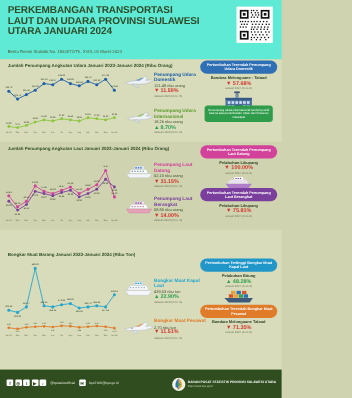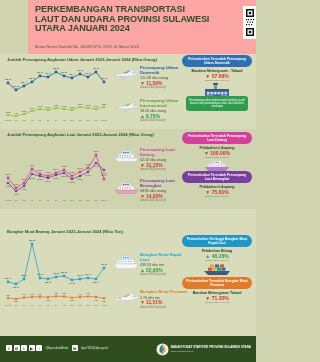--- a/index.html
+++ b/index.html
@@ -7,21 +7,21 @@
   body {
     font-family:"Liberation Sans", sans-serif;
     background:#cfd3b0;
     width:256px; height:362px;
     position:relative; overflow:hidden;
     font-size:4px; color:#3a4a2e;
   }
   .page { position:absolute; inset:0; }
 
   
-  .header { position:absolute; left:0; top:0; width:256px; height:54px; background:#fca5a5;margin-left:28px; }
+  .header { position:absolute; left:0; top:0; width:256px; height:54px; background:#5eead4; }
   .title {
     position:absolute; left:7px; top:5px; width:175px;
     font-size:9.1px; line-height:9.6px; font-weight:bold;
     color:#2f4d2a; letter-spacing:-0.1px;
   }
   .subtitle { position:absolute; left:7px; top:44px; font-size:3.9px; color:#4d5c3a; }
   .qr { position:absolute; right:8px; top:6px; width:33px; height:33px; background:#fff; padding:2px; }
   .qr svg { display:block; }
 
   

